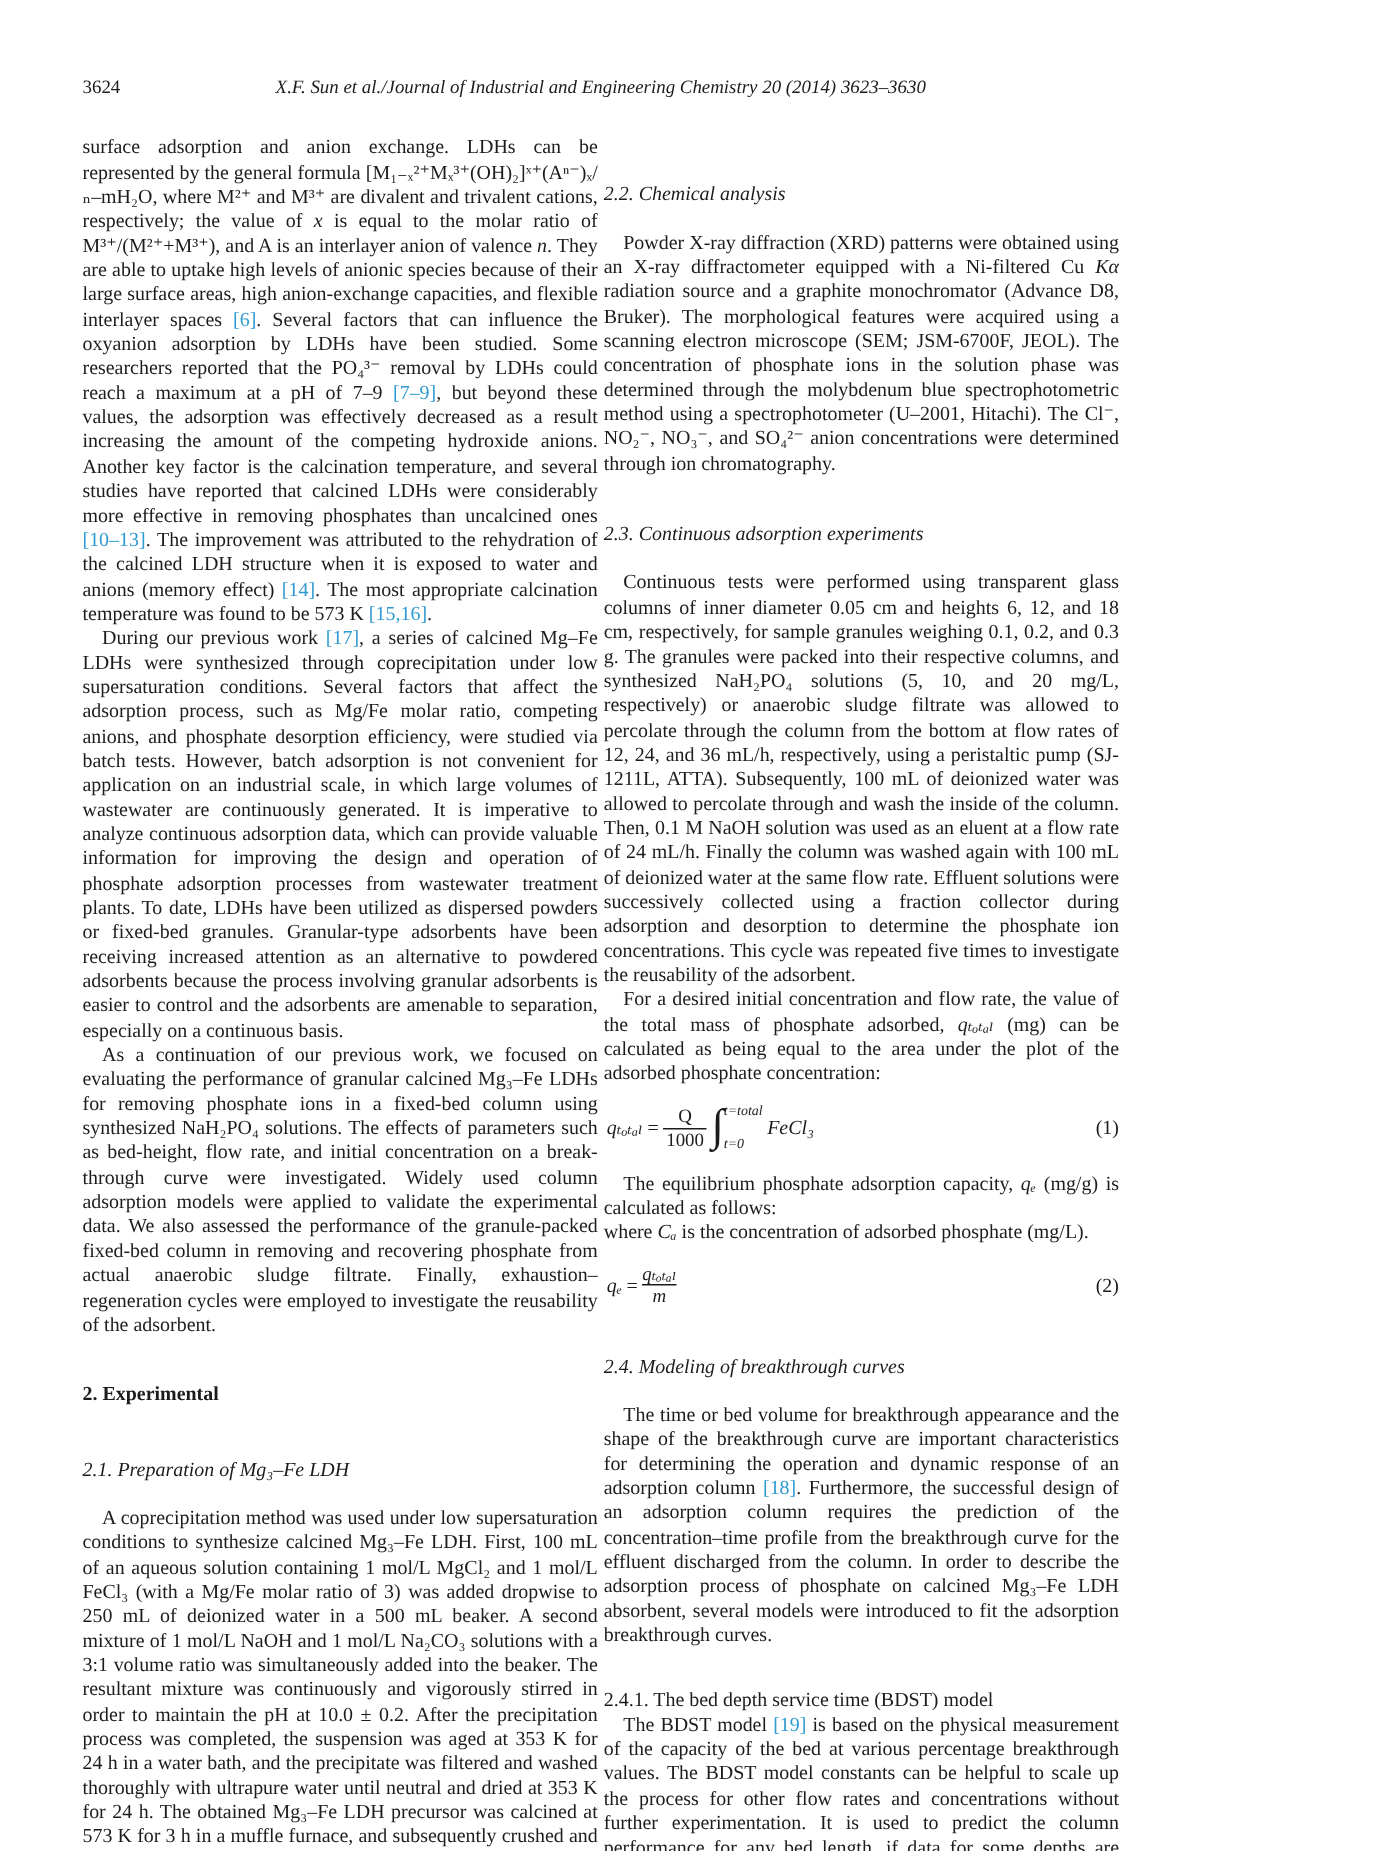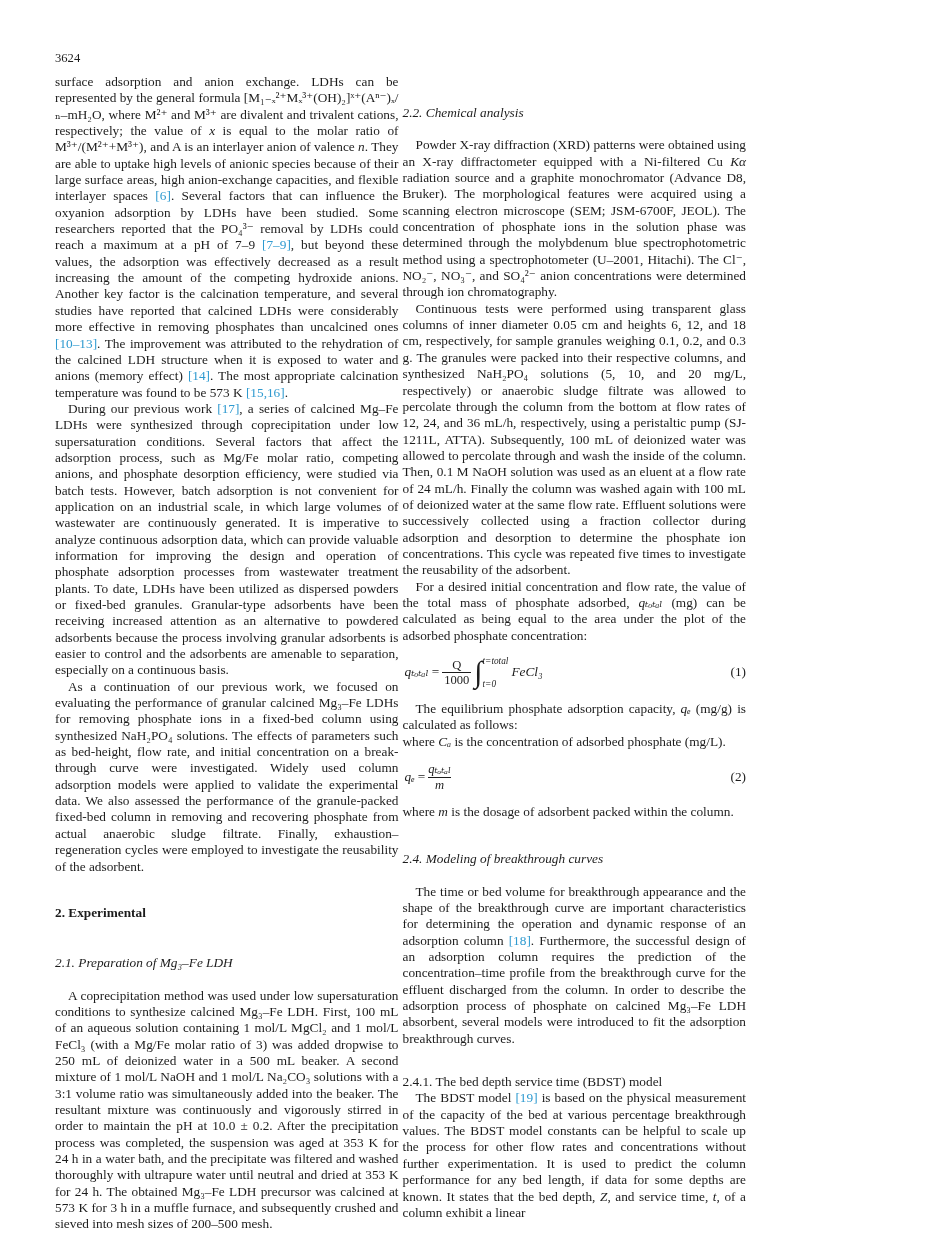--- a/index.html
+++ b/index.html
@@ -46,33 +46,35 @@
     height: 32px; font-size: 9.3px; font-style: italic; line-height: 1; padding-top: 1px;
   }
   .eq-number { margin-left: 8px; }
 </style>
 </head>
 <body>
 
 <div class="page">
   <div class="page-header">
     <span class="page-number">3624</span>
+    <span class="running-head">X.F. Sun et al./Journal of Industrial and Engineering Chemistry 20 (2014) 3623–3630</span>
   </div>
   <div class="columns">
     <section class="col">
         <div class="p"><span>surface adsorption and anion exchange. LDHs can be represented by the general formula [M₁₋ₓ²⁺Mₓ³⁺(OH)₂]ˣ⁺(Aⁿ⁻)ₓ/ₙ–mH₂O, where M²⁺ and M³⁺ are divalent and trivalent cations, respectively; the value of </span><span class="i">x</span><span> is equal to the molar ratio of M³⁺/(M²⁺+M³⁺), and A is an interlayer anion of valence </span><span class="i">n</span><span>. They are able to uptake high levels of anionic species because of their large surface areas, high anion-exchange capacities, and flexible interlayer spaces </span><span class="cite">[6]</span><span>. Several factors that can influence the oxyanion adsorption by LDHs have been studied. Some researchers reported that the PO₄³⁻ removal by LDHs could reach a maximum at a pH of 7–9 </span><span class="cite">[7–9]</span><span>, but beyond these values, the adsorption was effectively decreased as a result increasing the amount of the competing hydroxide anions. Another key factor is the calcination temperature, and several studies have reported that calcined LDHs were considerably more effective in removing phosphates than uncalcined ones </span><span class="cite">[10–13]</span><span>. The improvement was attributed to the rehydration of the calcined LDH structure when it is exposed to water and anions (memory effect) </span><span class="cite">[14]</span><span>. The most appropriate calcination temperature was found to be 573 K </span><span class="cite">[15,16]</span><span>.</span></div>
         <div class="p indent"><span>During our previous work </span><span class="cite">[17]</span><span>, a series of calcined Mg–Fe LDHs were synthesized through coprecipitation under low supersaturation conditions. Several factors that affect the adsorption process, such as Mg/Fe molar ratio, competing anions, and phosphate desorption efficiency, were studied via batch tests. However, batch adsorption is not convenient for application on an industrial scale, in which large volumes of wastewater are continuously generated. It is imperative to analyze continuous adsorption data, which can provide valuable information for improving the design and operation of phosphate adsorption processes from wastewater treatment plants. To date, LDHs have been utilized as dispersed powders or fixed-bed granules. Granular-type adsorbents have been receiving increased attention as an alternative to powdered adsorbents because the process involving granular adsorbents is easier to control and the adsorbents are amenable to separation, especially on a continuous basis.</span></div>
         <div class="p indent"><span>As a continuation of our previous work, we focused on evaluating the performance of granular calcined Mg₃–Fe LDHs for removing phosphate ions in a fixed-bed column using synthesized NaH₂PO₄ solutions. The effects of parameters such as bed-height, flow rate, and initial concentration on a break-through curve were investigated. Widely used column adsorption models were applied to validate the experimental data. We also assessed the performance of the granule-packed fixed-bed column in removing and recovering phosphate from actual anaerobic sludge filtrate. Finally, exhaustion–regeneration cycles were employed to investigate the reusability of the adsorbent.</span></div>
         <div class="h2">2. Experimental</div>
         <div class="h3">2.1. Preparation of Mg₃–Fe LDH</div>
         <div class="p indent"><span>A coprecipitation method was used under low supersaturation conditions to synthesize calcined Mg₃–Fe LDH. First, 100 mL of an aqueous solution containing 1 mol/L MgCl₂ and 1 mol/L FeCl₃ (with a Mg/Fe molar ratio of 3) was added dropwise to 250 mL of deionized water in a 500 mL beaker. A second mixture of 1 mol/L NaOH and 1 mol/L Na₂CO₃ solutions with a 3:1 volume ratio was simultaneously added into the beaker. The resultant mixture was continuously and vigorously stirred in order to maintain the pH at 10.0 ± 0.2. After the precipitation process was completed, the suspension was aged at 353 K for 24 h in a water bath, and the precipitate was filtered and washed thoroughly with ultrapure water until neutral and dried at 353 K for 24 h. The obtained Mg₃–Fe LDH precursor was calcined at 573 K for 3 h in a muffle furnace, and subsequently crushed and sieved into mesh sizes of 200–500 mesh.</span></div>
       </section>
     <section class="col">
         <div class="h3">2.2. Chemical analysis</div>
         <div class="p indent"><span>Powder X-ray diffraction (XRD) patterns were obtained using an X-ray diffractometer equipped with a Ni-filtered Cu </span><span class="i">Kα</span><span> radiation source and a graphite monochromator (Advance D8, Bruker). The morphological features were acquired using a scanning electron microscope (SEM; JSM-6700F, JEOL). The concentration of phosphate ions in the solution phase was determined through the molybdenum blue spectrophotometric method using a spectrophotometer (U–2001, Hitachi). The Cl⁻, NO₂⁻, NO₃⁻, and SO₄²⁻ anion concentrations were determined through ion chromatography.</span></div>
+        <div class="h3">2.3. Continuous adsorption experiments</div>
         <div class="p indent"><span>Continuous tests were performed using transparent glass columns of inner diameter 0.05 cm and heights 6, 12, and 18 cm, respectively, for sample granules weighing 0.1, 0.2, and 0.3 g. The granules were packed into their respective columns, and synthesized NaH₂PO₄ solutions (5, 10, and 20 mg/L, respectively) or anaerobic sludge filtrate was allowed to percolate through the column from the bottom at flow rates of 12, 24, and 36 mL/h, respectively, using a peristaltic pump (SJ-1211L, ATTA). Subsequently, 100 mL of deionized water was allowed to percolate through and wash the inside of the column. Then, 0.1 M NaOH solution was used as an eluent at a flow rate of 24 mL/h. Finally the column was washed again with 100 mL of deionized water at the same flow rate. Effluent solutions were successively collected using a fraction collector during adsorption and desorption to determine the phosphate ion concentrations. This cycle was repeated five times to investigate the reusability of the adsorbent.</span></div>
         <div class="p indent"><span>For a desired initial concentration and flow rate, the value of the total mass of phosphate adsorbed, </span><span class="i">qₜₒₜₐₗ</span><span> (mg) can be calculated as being equal to the area under the plot of the adsorbed phosphate concentration:</span></div>
         <div class="equation">
           <span class="eq-body">
             <span class="i">qₜₒₜₐₗ</span>
             <span>=</span>
             <span class="frac">
               <span class="num">Q</span>
               <span class="den">1000</span>
             </span>
@@ -93,20 +95,19 @@
           <span class="eq-body">
             <span class="i">qₑ</span>
             <span>=</span>
             <span class="frac i">
               <span class="num">qₜₒₜₐₗ</span>
               <span class="den">m</span>
             </span>
           </span>
           <span class="eq-number">(2)</span>
         </div>
-        <div class="p"><span>where </span><span class="i">m</span><span> is the dosage of adsorbent packed within the column.</span></div>
         <div class="h3">2.4. Modeling of breakthrough curves</div>
         <div class="p indent"><span>The time or bed volume for breakthrough appearance and the shape of the breakthrough curve are important characteristics for determining the operation and dynamic response of an adsorption column </span><span class="cite">[18]</span><span>. Furthermore, the successful design of an adsorption column requires the prediction of the concentration–time profile from the breakthrough curve for the effluent discharged from the column. In order to describe the adsorption process of phosphate on calcined Mg₃–Fe LDH absorbent, several models were introduced to fit the adsorption breakthrough curves.</span></div>
         <div class="h4">2.4.1. The bed depth service time (BDST) model</div>
         <div class="p indent"><span>The BDST model </span><span class="cite">[19]</span><span> is based on the physical measurement of the capacity of the bed at various percentage breakthrough values. The BDST model constants can be helpful to scale up the process for other flow rates and concentrations without further experimentation. It is used to predict the column performance for any bed length, if data for some depths are known. It states that the bed depth, </span><span class="i">Z</span><span>, and service time, </span><span class="i">t</span><span>, of a column exhibit a linear</span></div>
       </section>
   </div>
 </div>
 
 </body></html>

